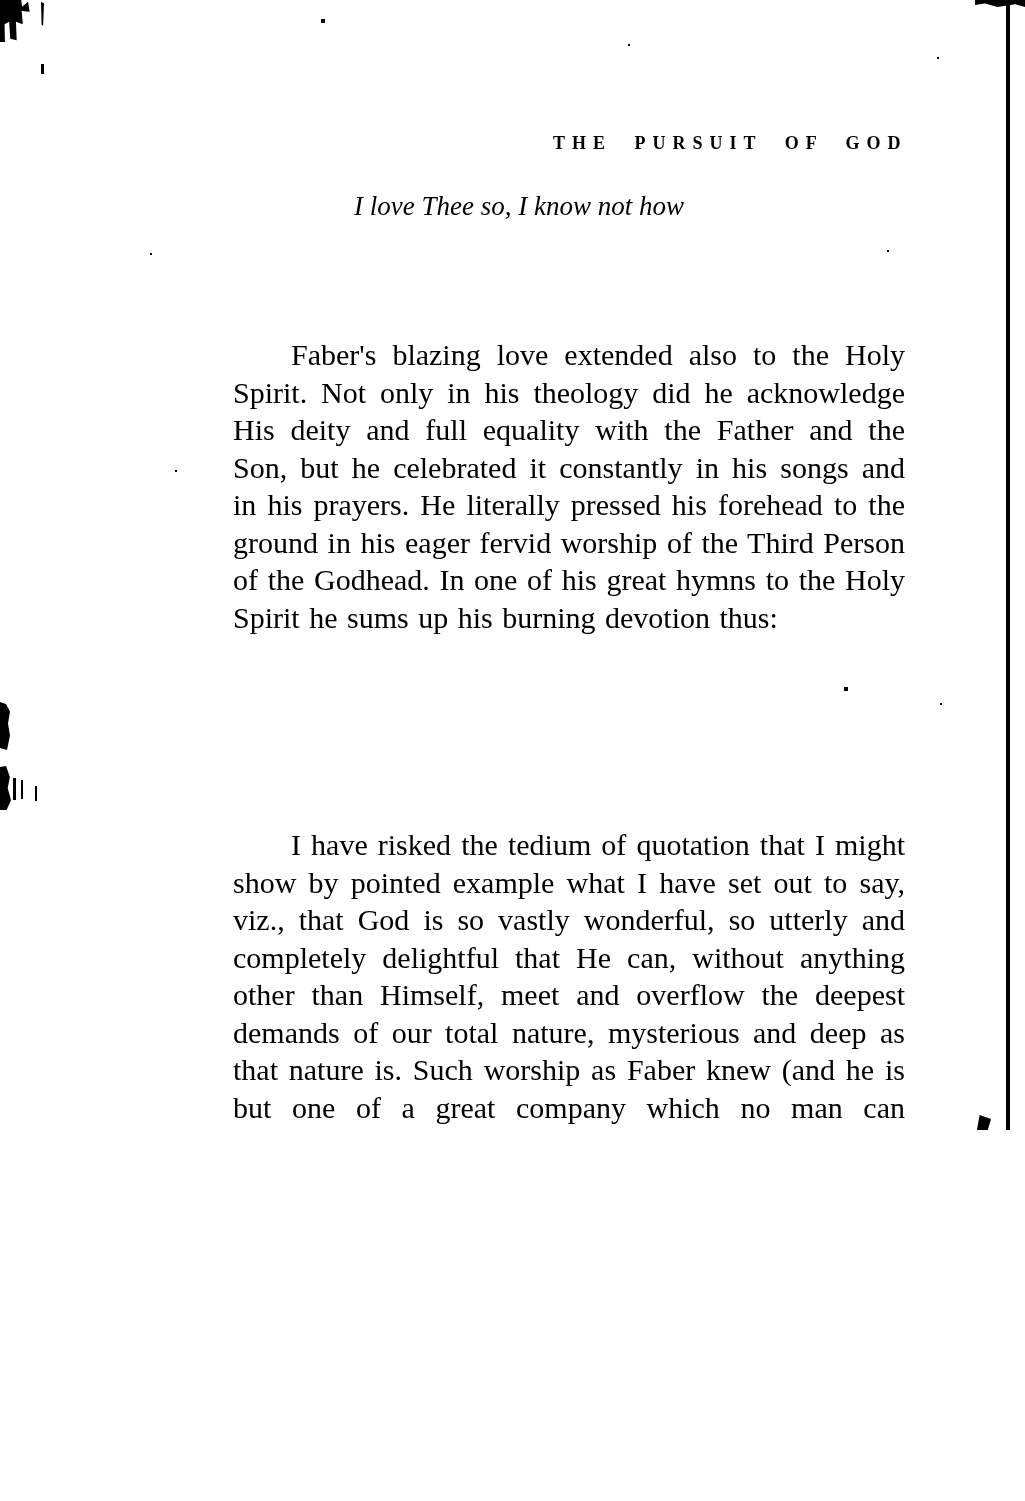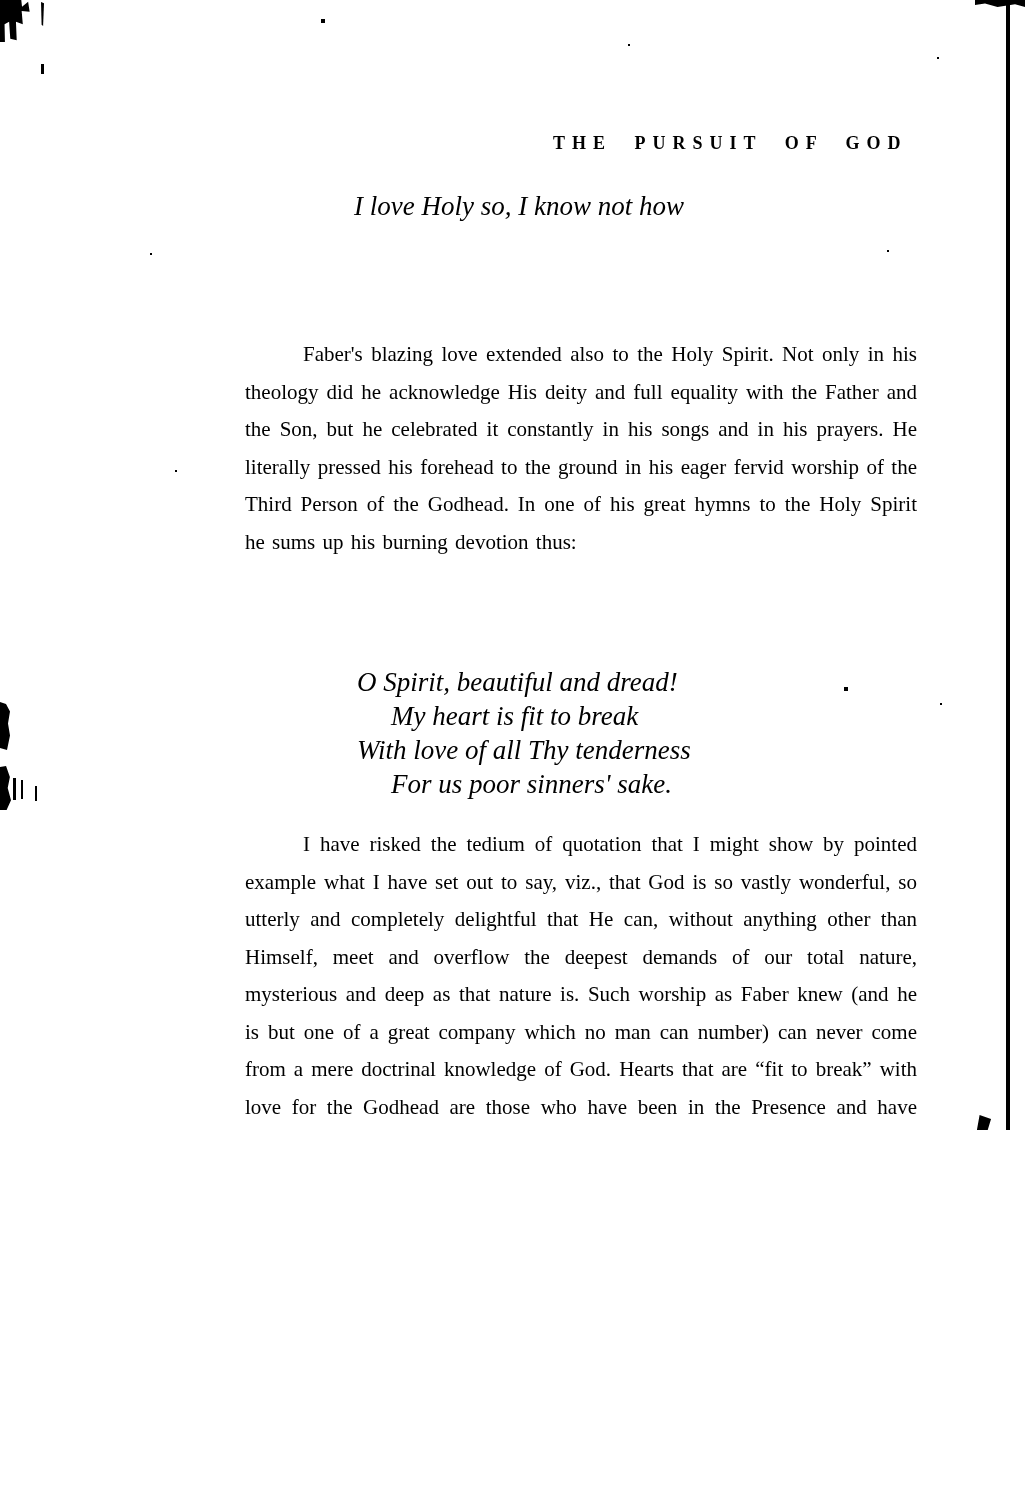--- a/index.html
+++ b/index.html
@@ -33,24 +33,24 @@
     line-height: 34px;
     white-space: nowrap;
   }
   .poem-1 { left: 354px; top: 189px; }
   .poem-2 { left: 357px; top: 665px; }
   .poem .poem-line.indent { margin-left: 34px; }
 
   
   .para {
     position: absolute;
-    left: 245px;
+    left: 233px;
     width: 672px;
     margin: 0;
-    font-size: 21px;
+    font-size: 30px;
     line-height: 37.5px;
     text-align: justify;
     text-indent: 58px;
     word-spacing: 2px;
   }
   .para-1 { top: 336px; }
   .para-2 { top: 826px; text-align-last: justify; }
 
   
   .page-number {
@@ -125,31 +125,25 @@
   }
 </style>
 </head>
 <body>
 
 <div class="page">
 
   <div class="running-header">THE PURSUIT OF GOD</div>
 
   <div class="poem poem-1">
-    <div class="poem-line">I love Holy so, I know not how</div>
+    <div class="poem-line">I love Thee so, I know not how</div>
   </div>
 
   <p class="para para-1">Faber's blazing love extended also to the Holy Spirit. Not only in his theology did he acknowledge His deity and full equality with the Father and the Son, but he celebrated it constantly in his songs and in his prayers. He literally pressed his forehead to the ground in his eager fervid worship of the Third Person of the Godhead. In one of his great hymns to the Holy Spirit he sums up his burning devotion thus:</p>
 
-  <div class="poem poem-2">
-    <div class="poem-line">O Spirit, beautiful and dread!</div>
-    <div class="poem-line indent">My heart is fit to break</div>
-    <div class="poem-line">With love of all Thy tenderness</div>
-    <div class="poem-line indent">For us poor sinners' sake.</div>
-  </div>
 
   <p class="para para-2">I have risked the tedium of quotation that I might show by pointed example what I have set out to say, viz., that God is so vastly wonderful, so utterly and completely delightful that He can, without anything other than Himself, meet and overflow the deepest demands of our total nature, mysterious and deep as that nature is. Such worship as Faber knew (and he is but one of a great company which no man can number) can never come from a mere doctrinal knowledge of God. Hearts that are “fit to break” with love for the Godhead are those who have been in the Presence and have looked with opened eye upon the majesty of</p>
 
   <div class="page-number">42</div>
 
   <div class="artifact smudge-top-left"></div>
   <div class="artifact tick-top-left-a"></div>
   <div class="artifact tick-top-left-b"></div>
   <div class="artifact blob-left-1"></div>
   <div class="artifact blob-left-2"></div>

